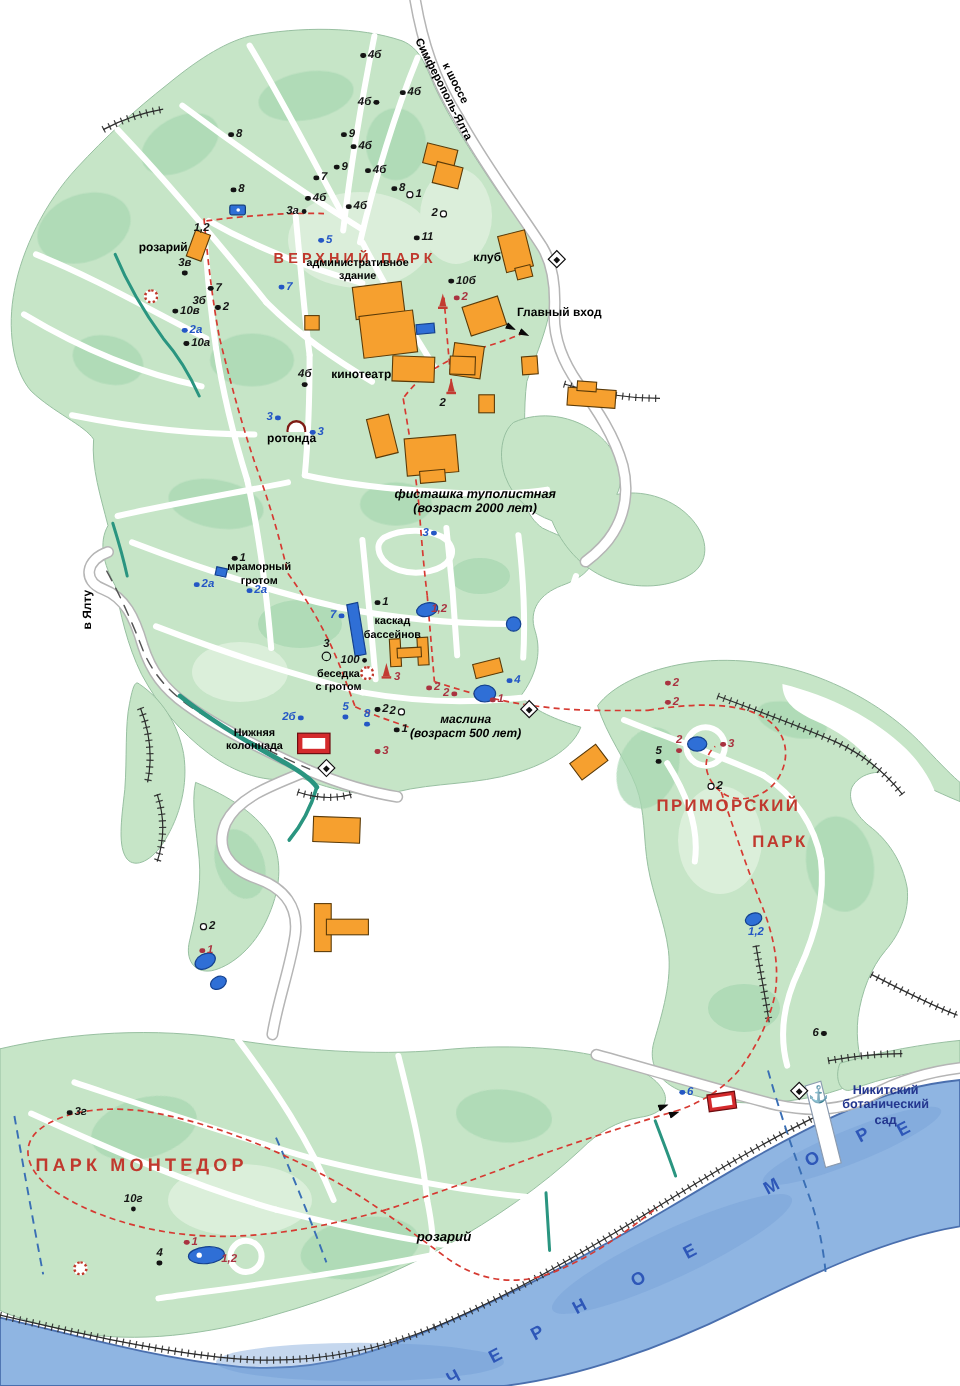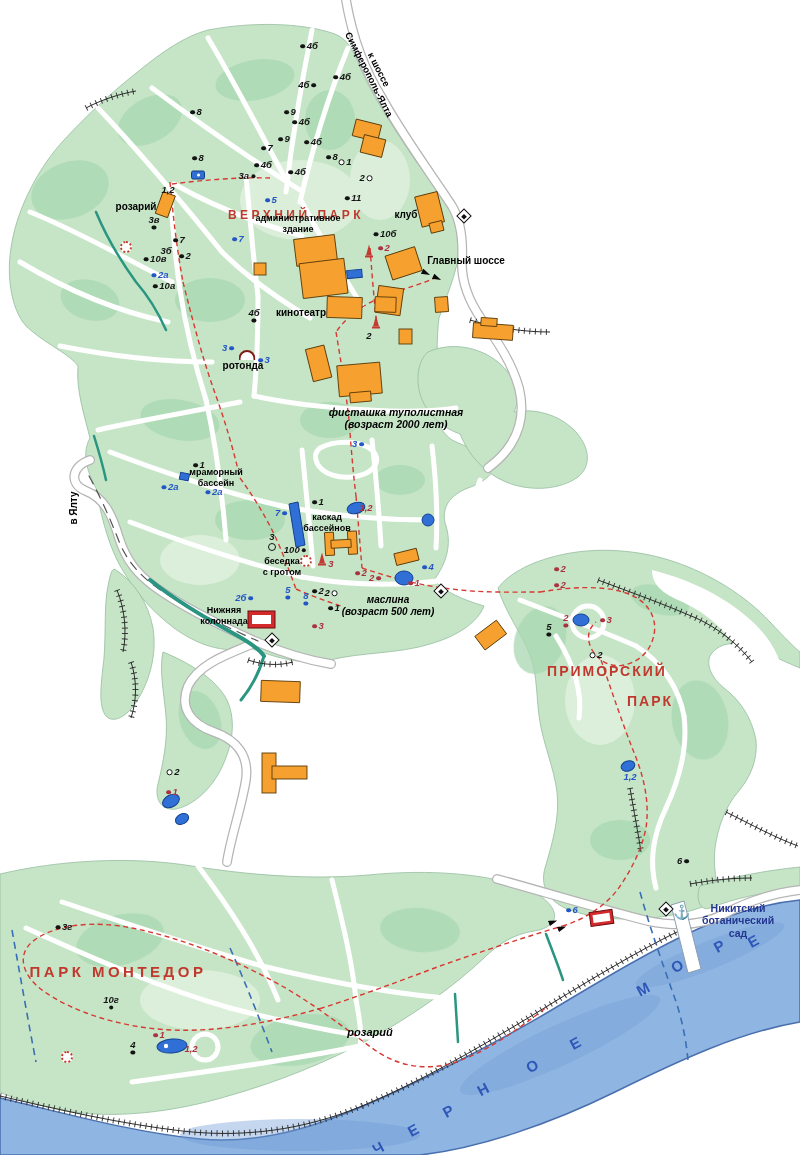--- a/index.html
+++ b/index.html
@@ -279,34 +279,34 @@
       <div class="rt" style="font-size: 12px; letter-spacing: 3.5px; color: rgb(192, 57, 46); left: 296px; top: 215px; transform: translate(-50%, -50%);">ВЕРХНИЙ ПАРК</div>
       <div class="rt" style="font-size: 14px; letter-spacing: 2px; color: rgb(192, 57, 46); left: 607px; top: 671px; transform: translate(-50%, -50%);">ПРИМОРСКИЙ</div>
       <div class="rt" style="font-size: 14px; letter-spacing: 2px; color: rgb(192, 57, 46); left: 650px; top: 701px; transform: translate(-50%, -50%);">ПАРК</div>
       <div class="rt" style="font-size: 15px; letter-spacing: 3.5px; color: rgb(192, 57, 46); left: 118px; top: 971px; transform: translate(-50%, -50%);">ПАРК МОНТЕДОР</div>
       <div class="lb" style="font-size: 9.5px; left: 374px; top: 72px; transform: translate(-50%, -50%) rotate(63deg);">к шоссе
 Симферополь-Ялта</div>
       <div class="lb" style="font-size: 10px; left: 136px; top: 207px; transform: translate(-50%, -50%);">розарий</div>
       <div class="lb" style="font-size: 9px; left: 298px; top: 224px; transform: translate(-50%, -50%);">административное
 здание</div>
       <div class="lb" style="font-size: 10px; left: 406px; top: 215px; transform: translate(-50%, -50%);">клуб</div>
-      <div class="lb" style="font-size: 10px; left: 466px; top: 261px; transform: translate(-50%, -50%);">Главный шоссе</div>
+      <div class="lb" style="font-size: 10px; left: 466px; top: 261px; transform: translate(-50%, -50%);">Главный вход</div>
       <div class="lb" style="font-size: 10px; left: 301px; top: 313px; transform: translate(-50%, -50%);">кинотеатр</div>
       <div class="lb" style="font-size: 10px; left: 243px; top: 366px; transform: translate(-50%, -50%);">ротонда</div>
       <div class="lb it" style="font-size: 10.5px; left: 396px; top: 418px; transform: translate(-50%, -50%);">фисташка туполистная
 (возраст 2000 лет)</div>
       <div class="lb" style="font-size: 9px; left: 216px; top: 478px; transform: translate(-50%, -50%);">мраморный
-бассейн</div>
+гротом</div>
       <div class="lb" style="font-size: 9px; left: 327px; top: 523px; transform: translate(-50%, -50%);">каскад
 бассейнов</div>
       <div class="lb" style="font-size: 9px; left: 282px; top: 567px; transform: translate(-50%, -50%);">беседка
 с гротом</div>
       <div class="lb it" style="font-size: 10px; left: 388px; top: 606px; transform: translate(-50%, -50%);">маслина
 (возраст 500 лет)</div>
-      <div class="lb" style="font-size: 9px; left: 224px; top: 616px; transform: translate(-50%, -50%);">Нижняя
+      <div class="lb" style="font-size: 9px; left: 212px; top: 616px; transform: translate(-50%, -50%);">Нижняя
 колоннада</div>
       <div class="lb" style="font-size: 10px; left: 74px; top: 508px; transform: translate(-50%, -50%) rotate(-90deg);">в Ялту</div>
       <div class="lb it" style="font-size: 11px; left: 370px; top: 1032px; transform: translate(-50%, -50%);">розарий</div>
       <div class="lb" style="font-size: 10.5px; color: rgb(35, 54, 143); left: 738px; top: 921px; transform: translate(-50%, -50%);">Никитский
 ботанический сад</div>
       <span class="mk c-k" style="left: 309px; top: 46px; transform: translate(-50%, -50%);"><i class="dot dl"></i>4б</span>
       <span class="mk c-k" style="left: 307px; top: 85px; transform: translate(-50%, -50%);">4б<i class="dot dr"></i></span>
       <span class="mk c-k" style="left: 342px; top: 77px; transform: translate(-50%, -50%);"><i class="dot dl"></i>4б</span>
       <span class="mk c-k" style="left: 196px; top: 112px; transform: translate(-50%, -50%);"><i class="dot dl"></i>8</span>
       <span class="mk c-k" style="left: 290px; top: 112px; transform: translate(-50%, -50%);"><i class="dot dl"></i>9</span>

